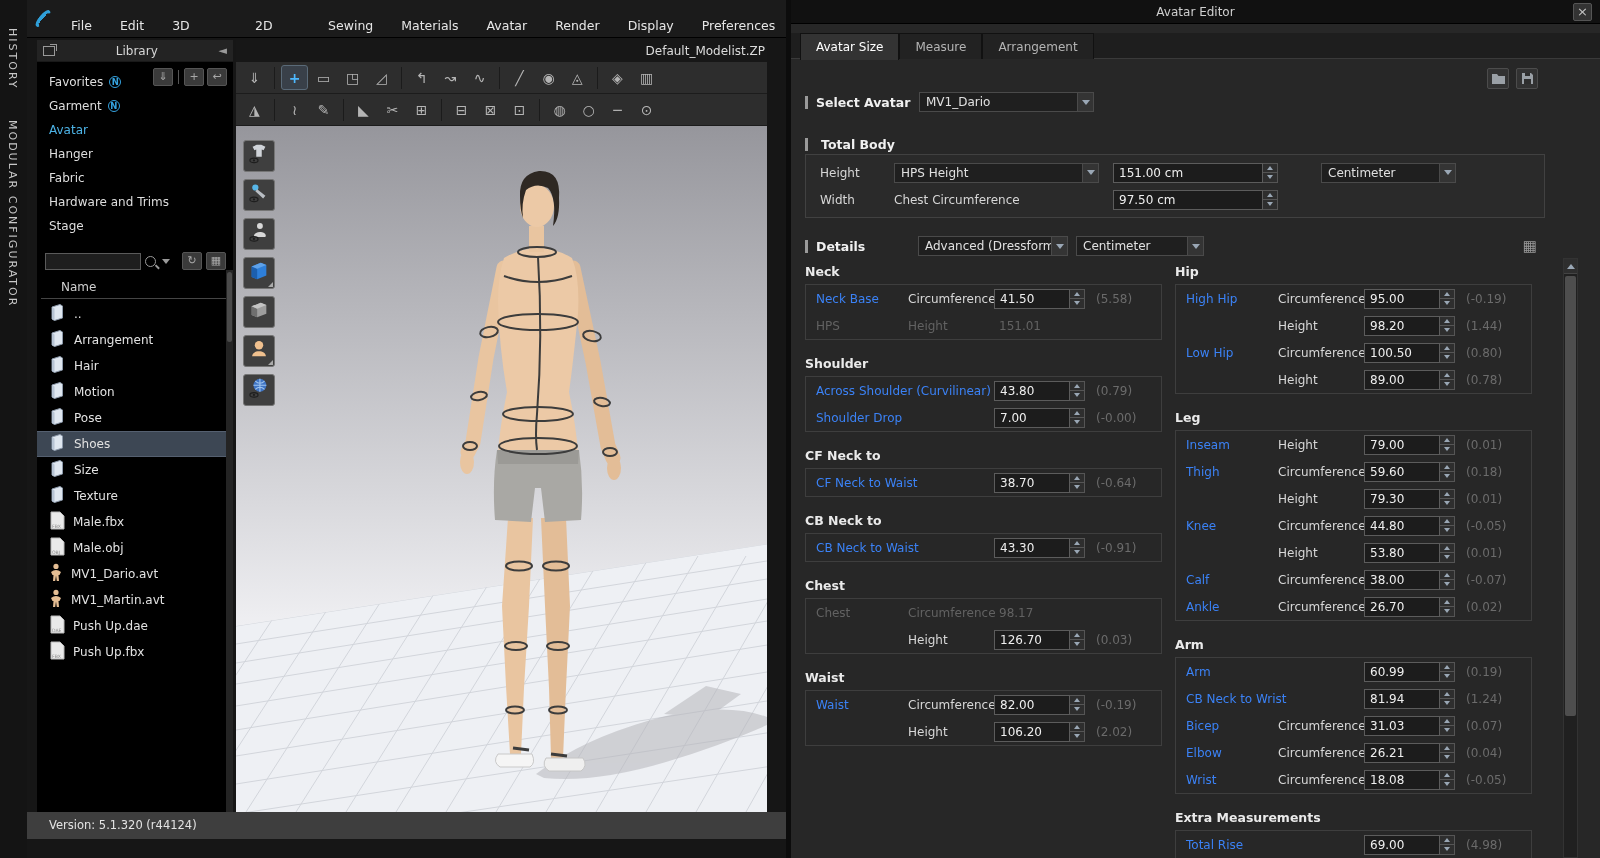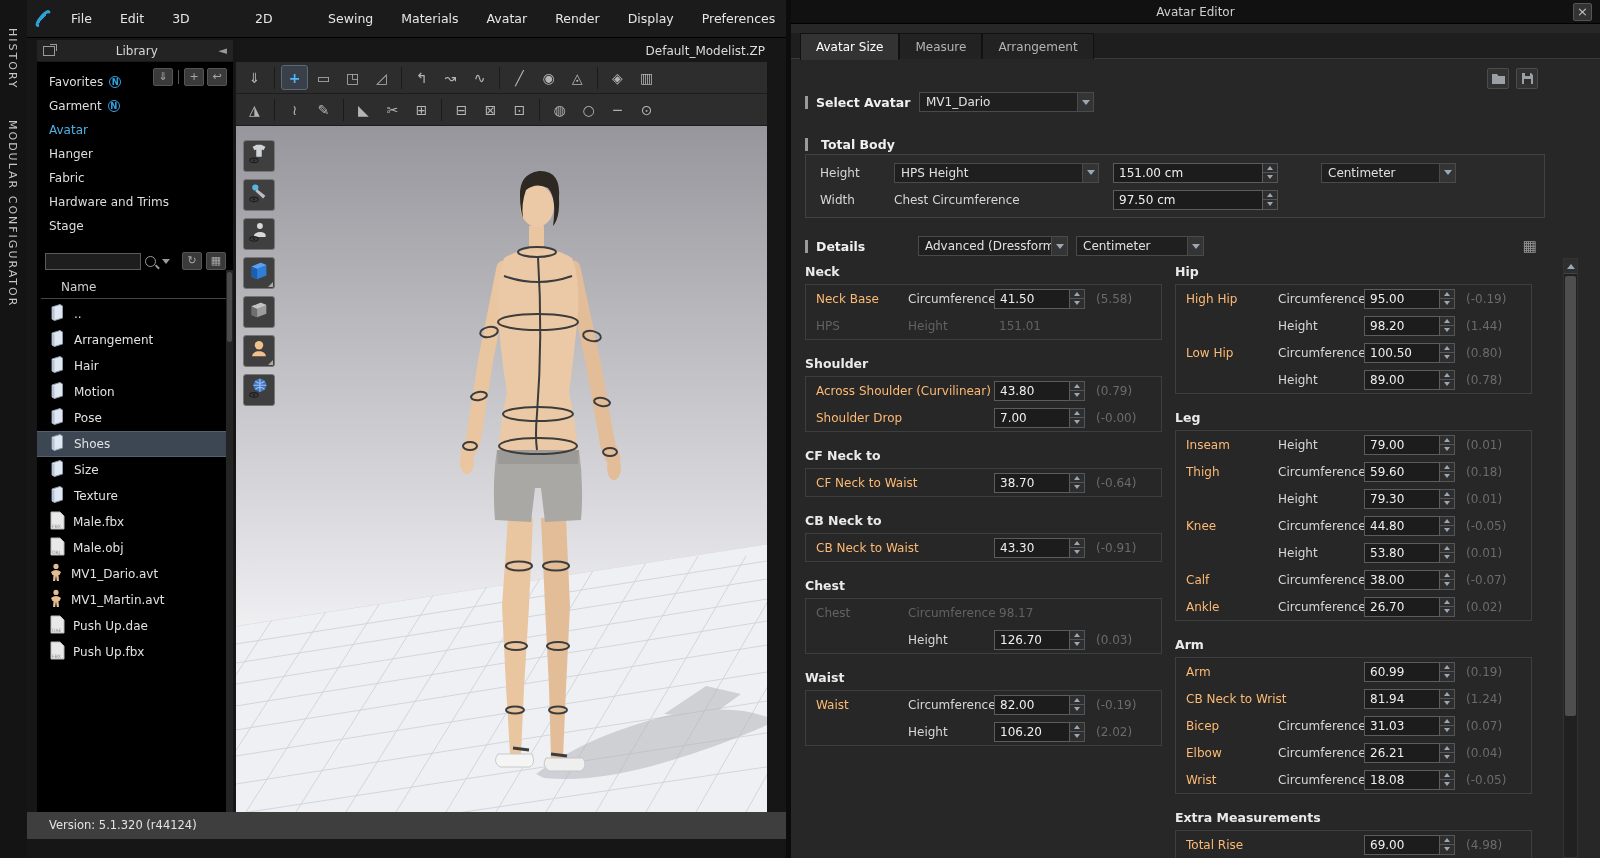--- a/index.html
+++ b/index.html
@@ -12,21 +12,21 @@
   .rail-label { position:absolute; left:6px; writing-mode:vertical-rl; color:#c8c8c8;
     font-size:11px; letter-spacing:2px; cursor:default; }
 
   
   .main-window { position:absolute; left:27px; top:0; width:759px; height:858px; background:#161616; }
   .menubar { position:absolute; left:0; top:0; right:0; height:38px; background:#1b1b1b;
     border-bottom:1px solid #000; display:flex; align-items:center; }
   .logo { width:21px; height:21px; border-radius:50%; border:4px solid #2f9fd8;
     border-right-color:transparent; transform:rotate(40deg); margin:0 10px 0 12px; }
   .menu-items { display:flex; align-items:center; }
-  .menu-item { color:#e6e6e6; font-size:12.5px; padding:0 14px; height:38px; line-height:38px; cursor:default; }
+  .menu-item { color:#e6e6e6; font-size:12.5px; padding:7px 14px; height:38px; line-height:38px; cursor:default; }
 
   
   .library { position:absolute; left:10px; top:40px; width:196px; height:772px; background:#000000; }
   .lib-header { height:22px; background:#232323; border-bottom:1px solid #191919;
     display:flex; align-items:center; color:#d6d6d6; font-size:12px; }
   .lib-header .pop { width:12px; height:10px; border:1px solid #9a9a9a; margin-left:6px; position:relative; }
   .lib-header .pop:after { content:""; position:absolute; right:-3px; top:-3px; width:6px; height:6px;
     border-top:1px solid #9a9a9a; border-right:1px solid #9a9a9a; }
   .lib-header .title { flex:1; text-align:center; }
   .lib-header .collapse { color:#9a9a9a; font-size:11px; margin-right:6px; }
@@ -113,21 +113,21 @@
 
   .details-row { position:absolute; left:14px; top:176px; right:35px; display:flex; align-items:center; }
   .grid-icon { position:absolute; right:28px; top:1px; color:#9a9a9a; font-size:15px; }
 
   .meas-cols { position:absolute; left:14px; top:204px; display:flex; gap:13px; }
   .mcol { width:357px; }
   .msec { margin-bottom:16px; }
   .msec-title { color:#eaeaea; font-size:12.5px; font-weight:bold; height:20px; }
   .mbox { border:1px solid #3e3e3e; }
   .mrow { height:27px; display:flex; align-items:center; padding-left:10px; }
-  .mrow .part { width:92px; color:#fdba74; font-size:12px; white-space:nowrap; }
+  .mrow .part { width:92px; color:#3b82f6; font-size:12px; white-space:nowrap; }
   .mrow .part.span { width:178px; }
   .mrow .mtype { width:86px; color:#d8d8d8; font-size:12px; }
   .mrow .ro { color:#626262; }
   .mrow .val-wrap { width:93px; display:flex; }
   .mrow .plainval { color:#626262; font-size:12px; padding-left:5px; }
   .mrow .offset { color:#6b6b6b; font-size:12px; padding-left:9px; }
 
   
   .dd { height:20px; background:#1f1f1f; border:1px solid #4a4a4a; display:flex; align-items:center; }
   .dd .dd-v { flex:1; color:#e0e0e0; font-size:12px; padding:0 6px; white-space:nowrap; overflow:hidden; }

